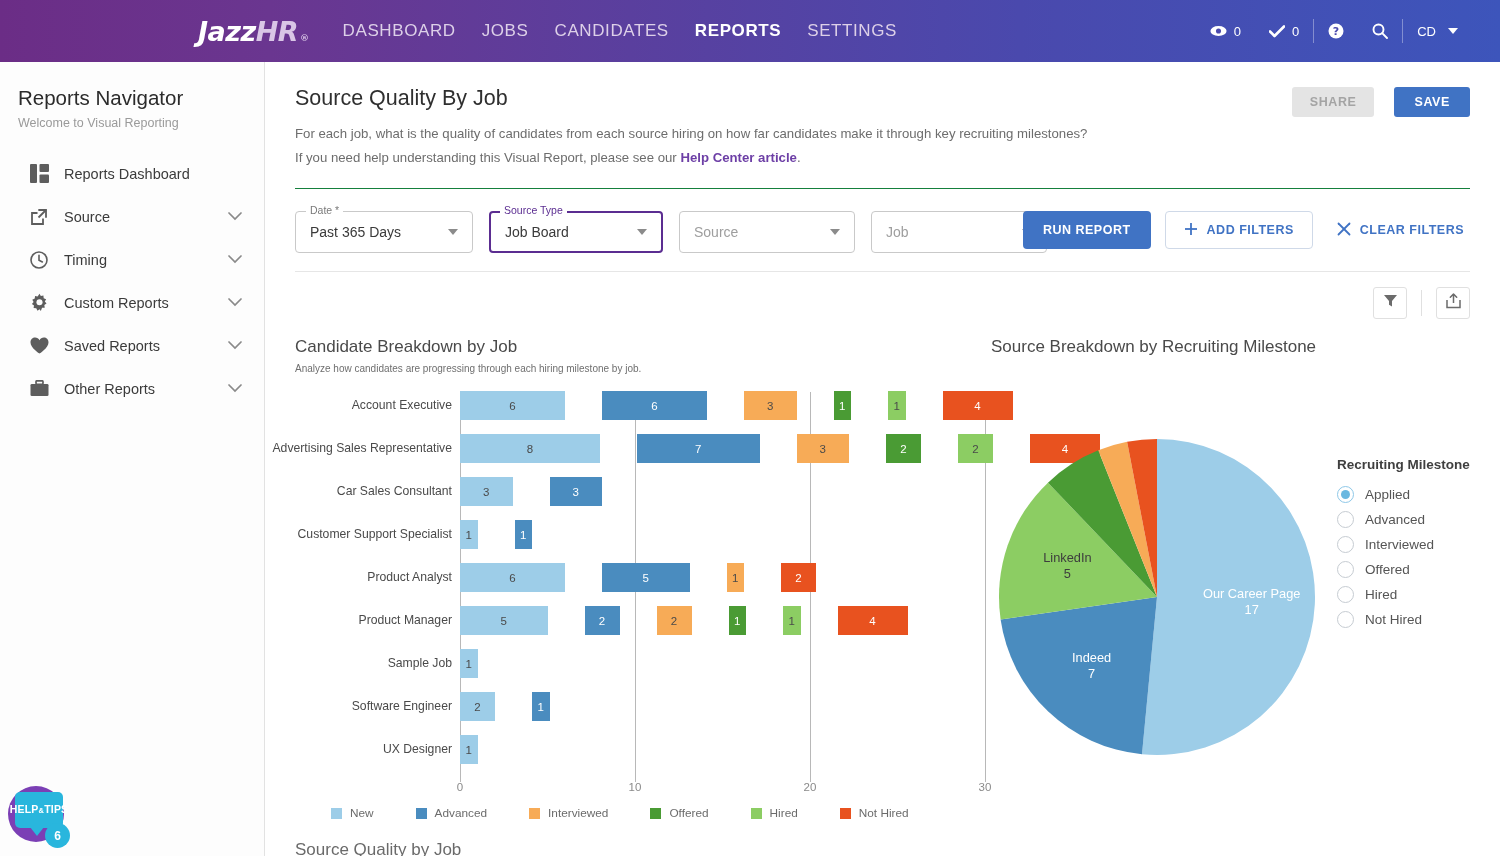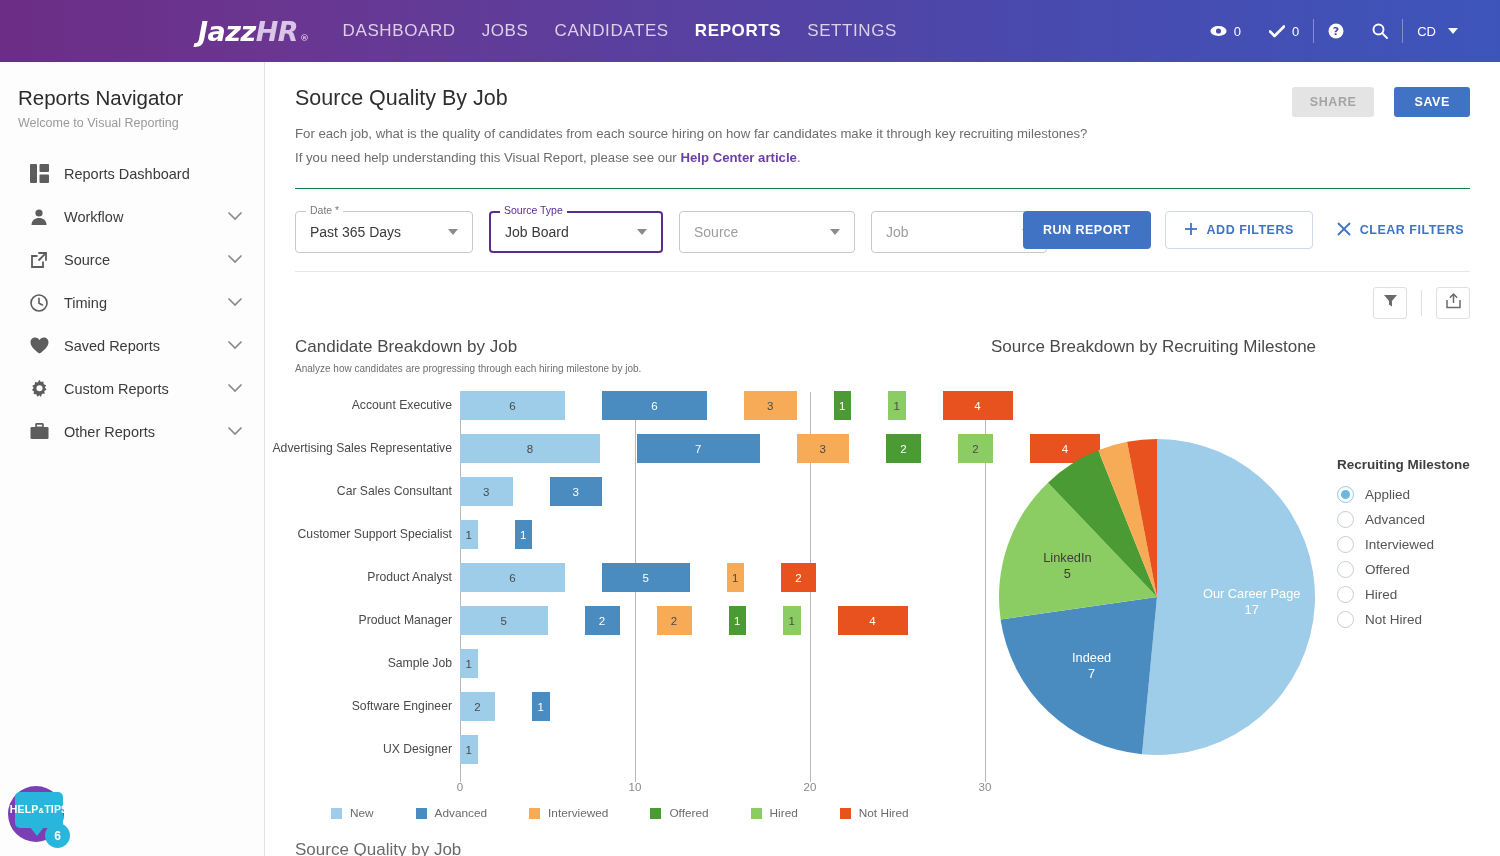--- a/index.html
+++ b/index.html
@@ -284,34 +284,20 @@
         <span class="sb-ico">
           <svg width="19" height="19" viewBox="0 0 19 19">
               <rect x="0" y="0" width="7" height="19" rx="1" fill="#5d5d5d"></rect>
               <rect x="9.5" y="0" width="9.5" height="8" rx="1" fill="#5d5d5d"></rect>
               <rect x="9.5" y="10.5" width="9.5" height="8.5" rx="1" fill="#5d5d5d"></rect>
             </svg>
         </span>
         <span class="sb-label">Reports Dashboard</span>
       </div>
 
-      <div class="sb-item">
-        <span class="sb-ico">
-          <svg width="18" height="18" viewBox="0 0 18 18">
-              <circle cx="9" cy="5" r="3.6" fill="#5d5d5d"></circle>
-              <path d="M1.5 17 C1.5 12.2 5 10 9 10 C13 10 16.5 12.2 16.5 17 Z" fill="#5d5d5d"></path>
-            </svg>
-        </span>
-        <span class="sb-label">Workflow</span>
-        <span class="sb-chev">
-          <svg width="14" height="9" viewBox="0 0 14 9">
-              <path d="M1 1 L7 7 L13 1" stroke="#8a8a8a" stroke-width="1.7" fill="none" stroke-linecap="round"></path>
-            </svg>
-        </span>
-      </div>
 
       <div class="sb-item">
         <span class="sb-ico">
           <svg width="18" height="18" viewBox="0 0 18 18">
               <path d="M13 10.5 V16 H2 V5 H7.5" stroke="#5d5d5d" stroke-width="1.8" fill="none"></path>
               <path d="M9 2 H16 V9" stroke="#5d5d5d" stroke-width="1.8" fill="none" stroke-linecap="round"></path>
               <line x1="16" y1="2" x2="8.5" y2="9.5" stroke="#5d5d5d" stroke-width="1.8"></line>
             </svg>
         </span>
         <span class="sb-label">Source</span>
@@ -332,40 +318,40 @@
         <span class="sb-label">Timing</span>
         <span class="sb-chev">
           <svg width="14" height="9" viewBox="0 0 14 9">
               <path d="M1 1 L7 7 L13 1" stroke="#8a8a8a" stroke-width="1.7" fill="none" stroke-linecap="round"></path>
             </svg>
         </span>
       </div>
 
       <div class="sb-item">
         <span class="sb-ico">
-          <svg width="19" height="17" viewBox="0 0 19 17">
-              <path fill="#5d5d5d" d="M9.5 16.5C9.5 16.5 0.5 10.8 0.5 5.4 0.5 2.5 2.7 0.6 5.1 0.6c2 0 3.5 1.2 4.4 2.6C10.4 1.8 11.9.6 13.9.6c2.4 0 4.6 1.9 4.6 4.8 0 5.4-9 11.1-9 11.1z"></path>
-            </svg>
-        </span>
-        <span class="sb-label">Saved Reports</span>
+          <svg width="19" height="19" viewBox="0 0 20 20">
+              <path fill="#5d5d5d" d="M10 0.8l1.4 2.4 2.7-.6.3 2.8 2.6 1.1-1.4 2.4 1.8 2.1-2.3 1.6.4 2.8-2.8.2L11.4 19 10 17.1 7.9 18.6l-1.3-2.5-2.8-.2.4-2.8L2 11.5l1.8-2.1-1.4-2.4 2.6-1.1.3-2.8 2.7.6z"></path>
+              <circle cx="10" cy="9.8" r="3.2" fill="#fdfdfd"></circle>
+            </svg>
+        </span>
+        <span class="sb-label">Custom Reports</span>
         <span class="sb-chev">
           <svg width="14" height="9" viewBox="0 0 14 9">
               <path d="M1 1 L7 7 L13 1" stroke="#8a8a8a" stroke-width="1.7" fill="none" stroke-linecap="round"></path>
             </svg>
         </span>
       </div>
 
       <div class="sb-item">
         <span class="sb-ico">
-          <svg width="19" height="19" viewBox="0 0 20 20">
-              <path fill="#5d5d5d" d="M10 0.8l1.4 2.4 2.7-.6.3 2.8 2.6 1.1-1.4 2.4 1.8 2.1-2.3 1.6.4 2.8-2.8.2L11.4 19 10 17.1 7.9 18.6l-1.3-2.5-2.8-.2.4-2.8L2 11.5l1.8-2.1-1.4-2.4 2.6-1.1.3-2.8 2.7.6z"></path>
-              <circle cx="10" cy="9.8" r="3.2" fill="#fdfdfd"></circle>
-            </svg>
-        </span>
-        <span class="sb-label">Custom Reports</span>
+          <svg width="19" height="17" viewBox="0 0 19 17">
+              <path fill="#5d5d5d" d="M9.5 16.5C9.5 16.5 0.5 10.8 0.5 5.4 0.5 2.5 2.7 0.6 5.1 0.6c2 0 3.5 1.2 4.4 2.6C10.4 1.8 11.9.6 13.9.6c2.4 0 4.6 1.9 4.6 4.8 0 5.4-9 11.1-9 11.1z"></path>
+            </svg>
+        </span>
+        <span class="sb-label">Saved Reports</span>
         <span class="sb-chev">
           <svg width="14" height="9" viewBox="0 0 14 9">
               <path d="M1 1 L7 7 L13 1" stroke="#8a8a8a" stroke-width="1.7" fill="none" stroke-linecap="round"></path>
             </svg>
         </span>
       </div>
 
       <div class="sb-item">
         <span class="sb-ico">
           <svg width="19" height="17" viewBox="0 0 19 17">

